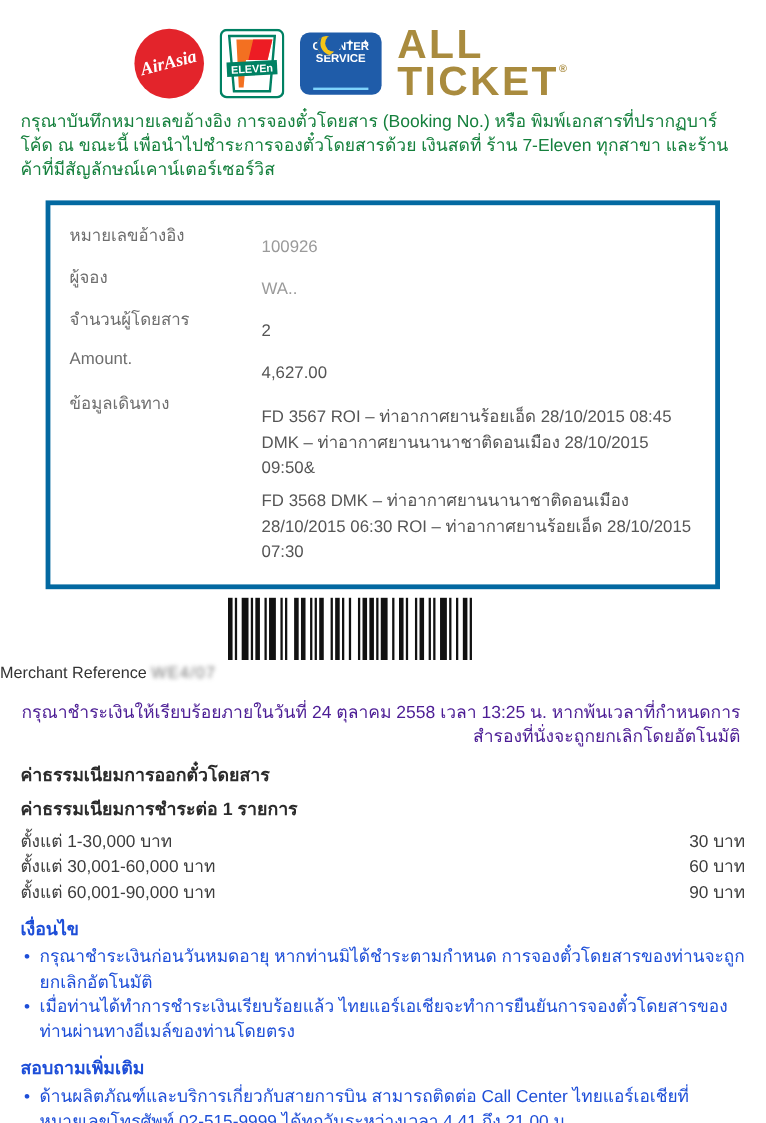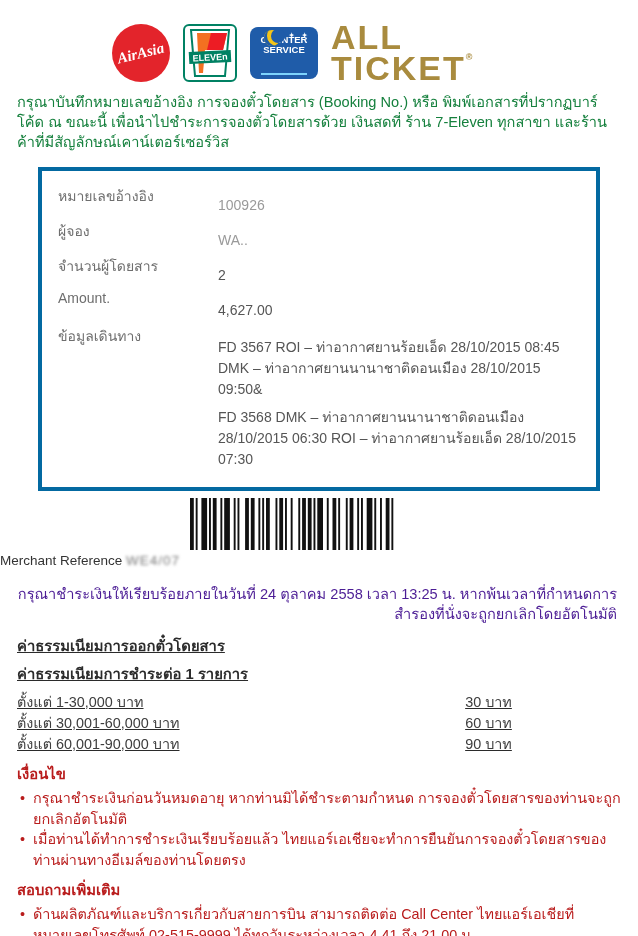--- a/index.html
+++ b/index.html
@@ -46,28 +46,28 @@
   
   .barcode-wrap{text-align:left;margin-top:7px;}
   .barcode-wrap svg{display:block;margin:0 auto;}
   .merchant{font-size:13.5px;color:#333;margin-top:3px;}
   .merchant .blur{color:#777;filter:blur(1.6px);letter-spacing:1px;}
 
   
   .notice{margin:16px 17px 0 17px;font-size:14.6px;line-height:1.38;color:#4c1d95;max-width:600px;text-align:right;}
 
   
-  .fees{margin:10px 17px 0 17px;font-size:14.4px;text-decoration:underline;}
+  .fees{margin:10px 17px 0 17px;font-size:14.4px;}
   .fees .title{font-weight:bold;font-size:14.8px;margin-bottom:4px;}
   .fees .head{display:grid;grid-template-columns:1fr 265px;font-weight:bold;font-size:14.8px;margin-bottom:6px;}
   .fees .frow{display:grid;grid-template-columns:1fr 265px;color:#3d3d3d;line-height:1.45;gap:35px;}
-  .fees .fee{text-align:center;}
-
-  
-  .sec{margin:8px 17px 0 17px;font-size:14.4px;color:#b91c1c;}
+  .fees .fee{text-align:right;}
+
+  
+  .sec{margin:8px 17px 0 17px;font-size:14.4px;color:#1d4ed8;}
   .sec .title{font-weight:bold;font-size:14.8px;margin-bottom:2px;}
   .sec ul{margin:0;padding-left:14px;list-style:none;}
   .sec li{position:relative;padding-left:2px;line-height:1.42;max-width:600px;}
   .sec li:before{content:"•";position:absolute;left:-11px;}
 
   
   .illus{position:relative;height:212px;margin-top:6px;}
   .illus svg.scene{position:absolute;left:52px;top:0;}
 </style>
 </head>

